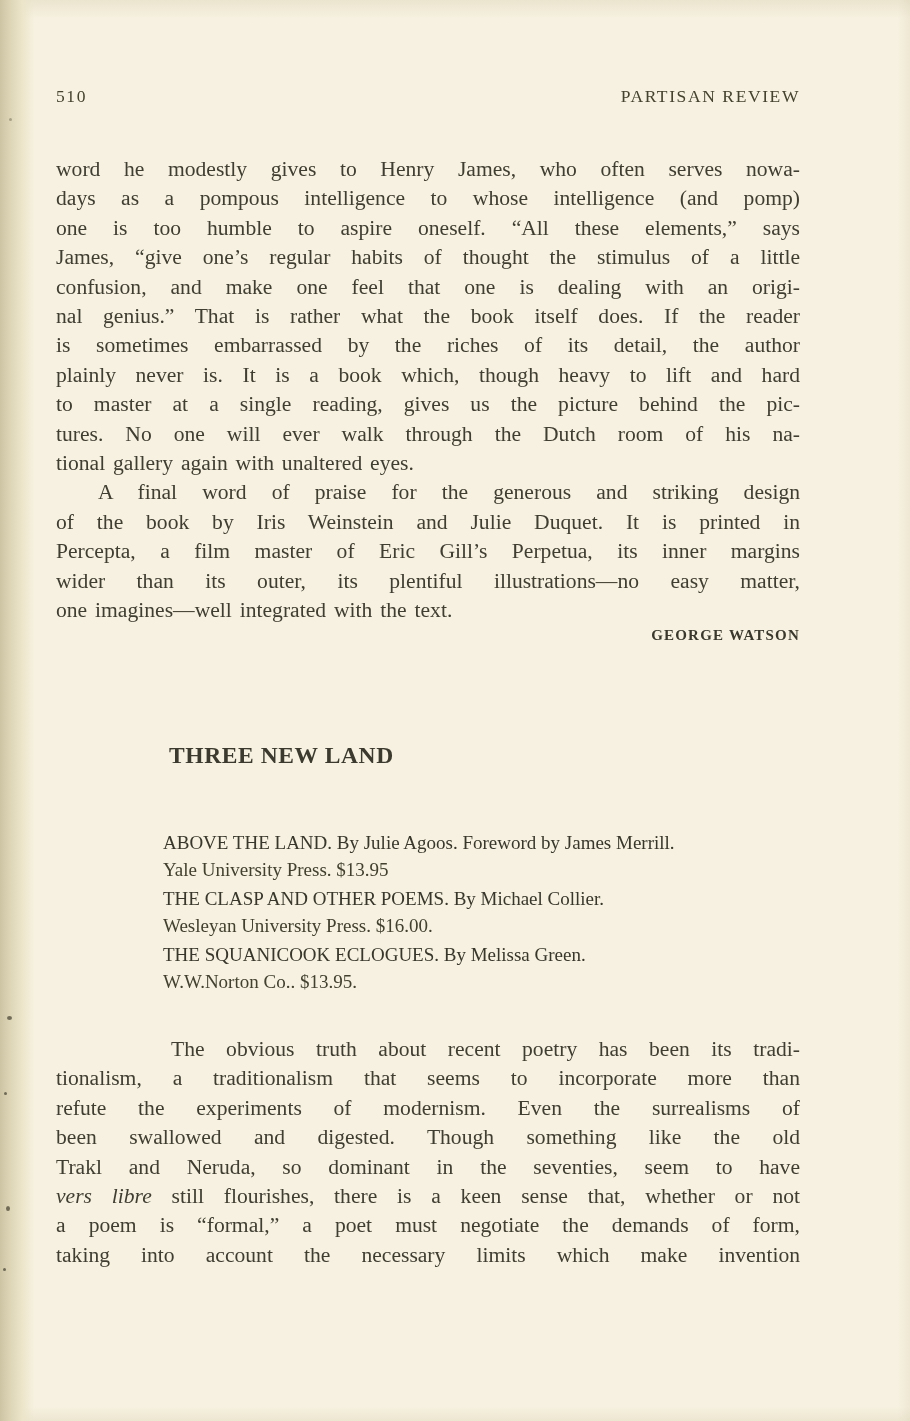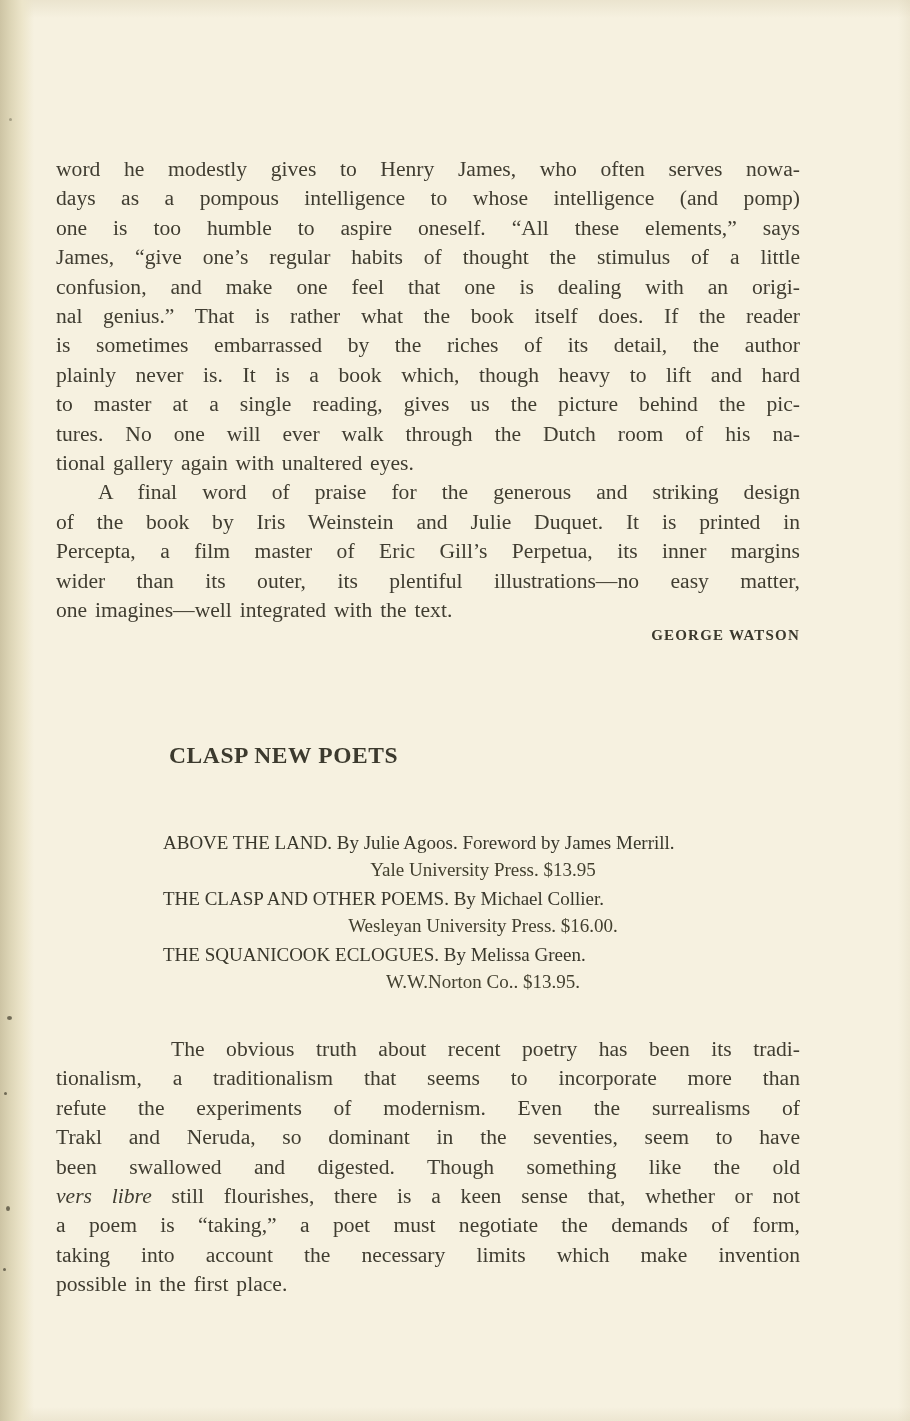--- a/index.html
+++ b/index.html
@@ -49,34 +49,38 @@
   .review-heading{
     position:absolute;left:169px;top:742px;margin:0;
     font-size:23.5px;font-weight:bold;letter-spacing:.6px;color:#3c3a2e;
   }
   .books{
     position:absolute;left:163px;top:829px;width:640px;
     font-size:19px;line-height:27.4px;color:#43402f;
   }
   .book{margin:0 0 1px 0;}
   .book-title{font-weight:normal;color:#39372b;}
-  .book-pub{font-weight:normal;text-align:center;}
+  .book-pub{font-weight:normal;}
   i{font-style:italic;}
 </style>
 </head>
 <body>
 
 <div class="page">
   <div class="edge-left"></div>
   <div class="speck s1"></div>
   <div class="speck s2"></div>
   <div class="speck s3"></div>
   <div class="speck s4"></div>
   <div class="speck s5"></div>
 
+  <header class="running-head">
+    <span>510</span>
+    <span>PARTISAN REVIEW</span>
+  </header>
 
   <section class="body-block" id="article-end">
       <div class="jline">word he modestly gives to Henry James, who often serves nowa-</div>
       <div class="jline">days as a pompous intelligence to whose intelligence (and pomp)</div>
       <div class="jline">one is too humble to aspire oneself. “All these elements,” says</div>
       <div class="jline">James, “give one’s regular habits of thought the stimulus of a little</div>
       <div class="jline">confusion, and make one feel that one is dealing with an origi-</div>
       <div class="jline">nal genius.” That is rather what the book itself does. If the reader</div>
       <div class="jline">is sometimes embarrassed by the riches of its detail, the author</div>
       <div class="jline">plainly never is. It is a book which, though heavy to lift and hard</div>
@@ -85,41 +89,40 @@
       <div class="jline last">tional gallery again with unaltered eyes.</div>
       <div class="jline" style="text-indent: 42px;">A final word of praise for the generous and striking design</div>
       <div class="jline">of the book by Iris Weinstein and Julie Duquet. It is printed in</div>
       <div class="jline">Percepta, a film master of Eric Gill’s Perpetua, its inner margins</div>
       <div class="jline">wider than its outer, its plentiful illustrations—no easy matter,</div>
       <div class="jline last">one imagines—well integrated with the text.</div>
     </section>
 
   <div class="signature">GEORGE WATSON</div>
 
-  <h2 class="review-heading">CLASP NEW POETS</h2>
+  <h2 class="review-heading">THREE NEW LAND</h2>
 
   <section class="books">
       <div class="book">
         <div class="book-title">ABOVE THE LAND. By Julie Agoos. Foreword by James Merrill.</div>
         <div class="book-pub">Yale University Press. $13.95</div>
       </div>
       <div class="book">
         <div class="book-title">THE CLASP AND OTHER POEMS. By Michael Collier.</div>
         <div class="book-pub">Wesleyan University Press. $16.00.</div>
       </div>
       <div class="book">
         <div class="book-title">THE SQUANICOOK ECLOGUES. By Melissa Green.</div>
         <div class="book-pub">W.W.Norton Co.. $13.95.</div>
       </div>
     </section>
 
   <section class="body-block" id="review-body">
       <div class="jline" style="text-indent: 115px;">The obvious truth about recent poetry has been its tradi-</div>
       <div class="jline">tionalism, a traditionalism that seems to incorporate more than</div>
       <div class="jline">refute the experiments of modernism. Even the surrealisms of</div>
+      <div class="jline">been swallowed and digested. Though something like the old</div>
       <div class="jline">Trakl and Neruda, so dominant in the seventies, seem to have</div>
-      <div class="jline">been swallowed and digested. Though something like the old</div>
       <div class="jline"><i>vers libre</i> still flourishes, there is a keen sense that, whether or not</div>
-      <div class="jline">a poem is “taking,” a poet must negotiate the demands of form,</div>
+      <div class="jline">a poem is “formal,” a poet must negotiate the demands of form,</div>
       <div class="jline">taking into account the necessary limits which make invention</div>
-      <div class="jline last">possible in the first place.</div>
     </section>
 </div>
 
 </body></html>

